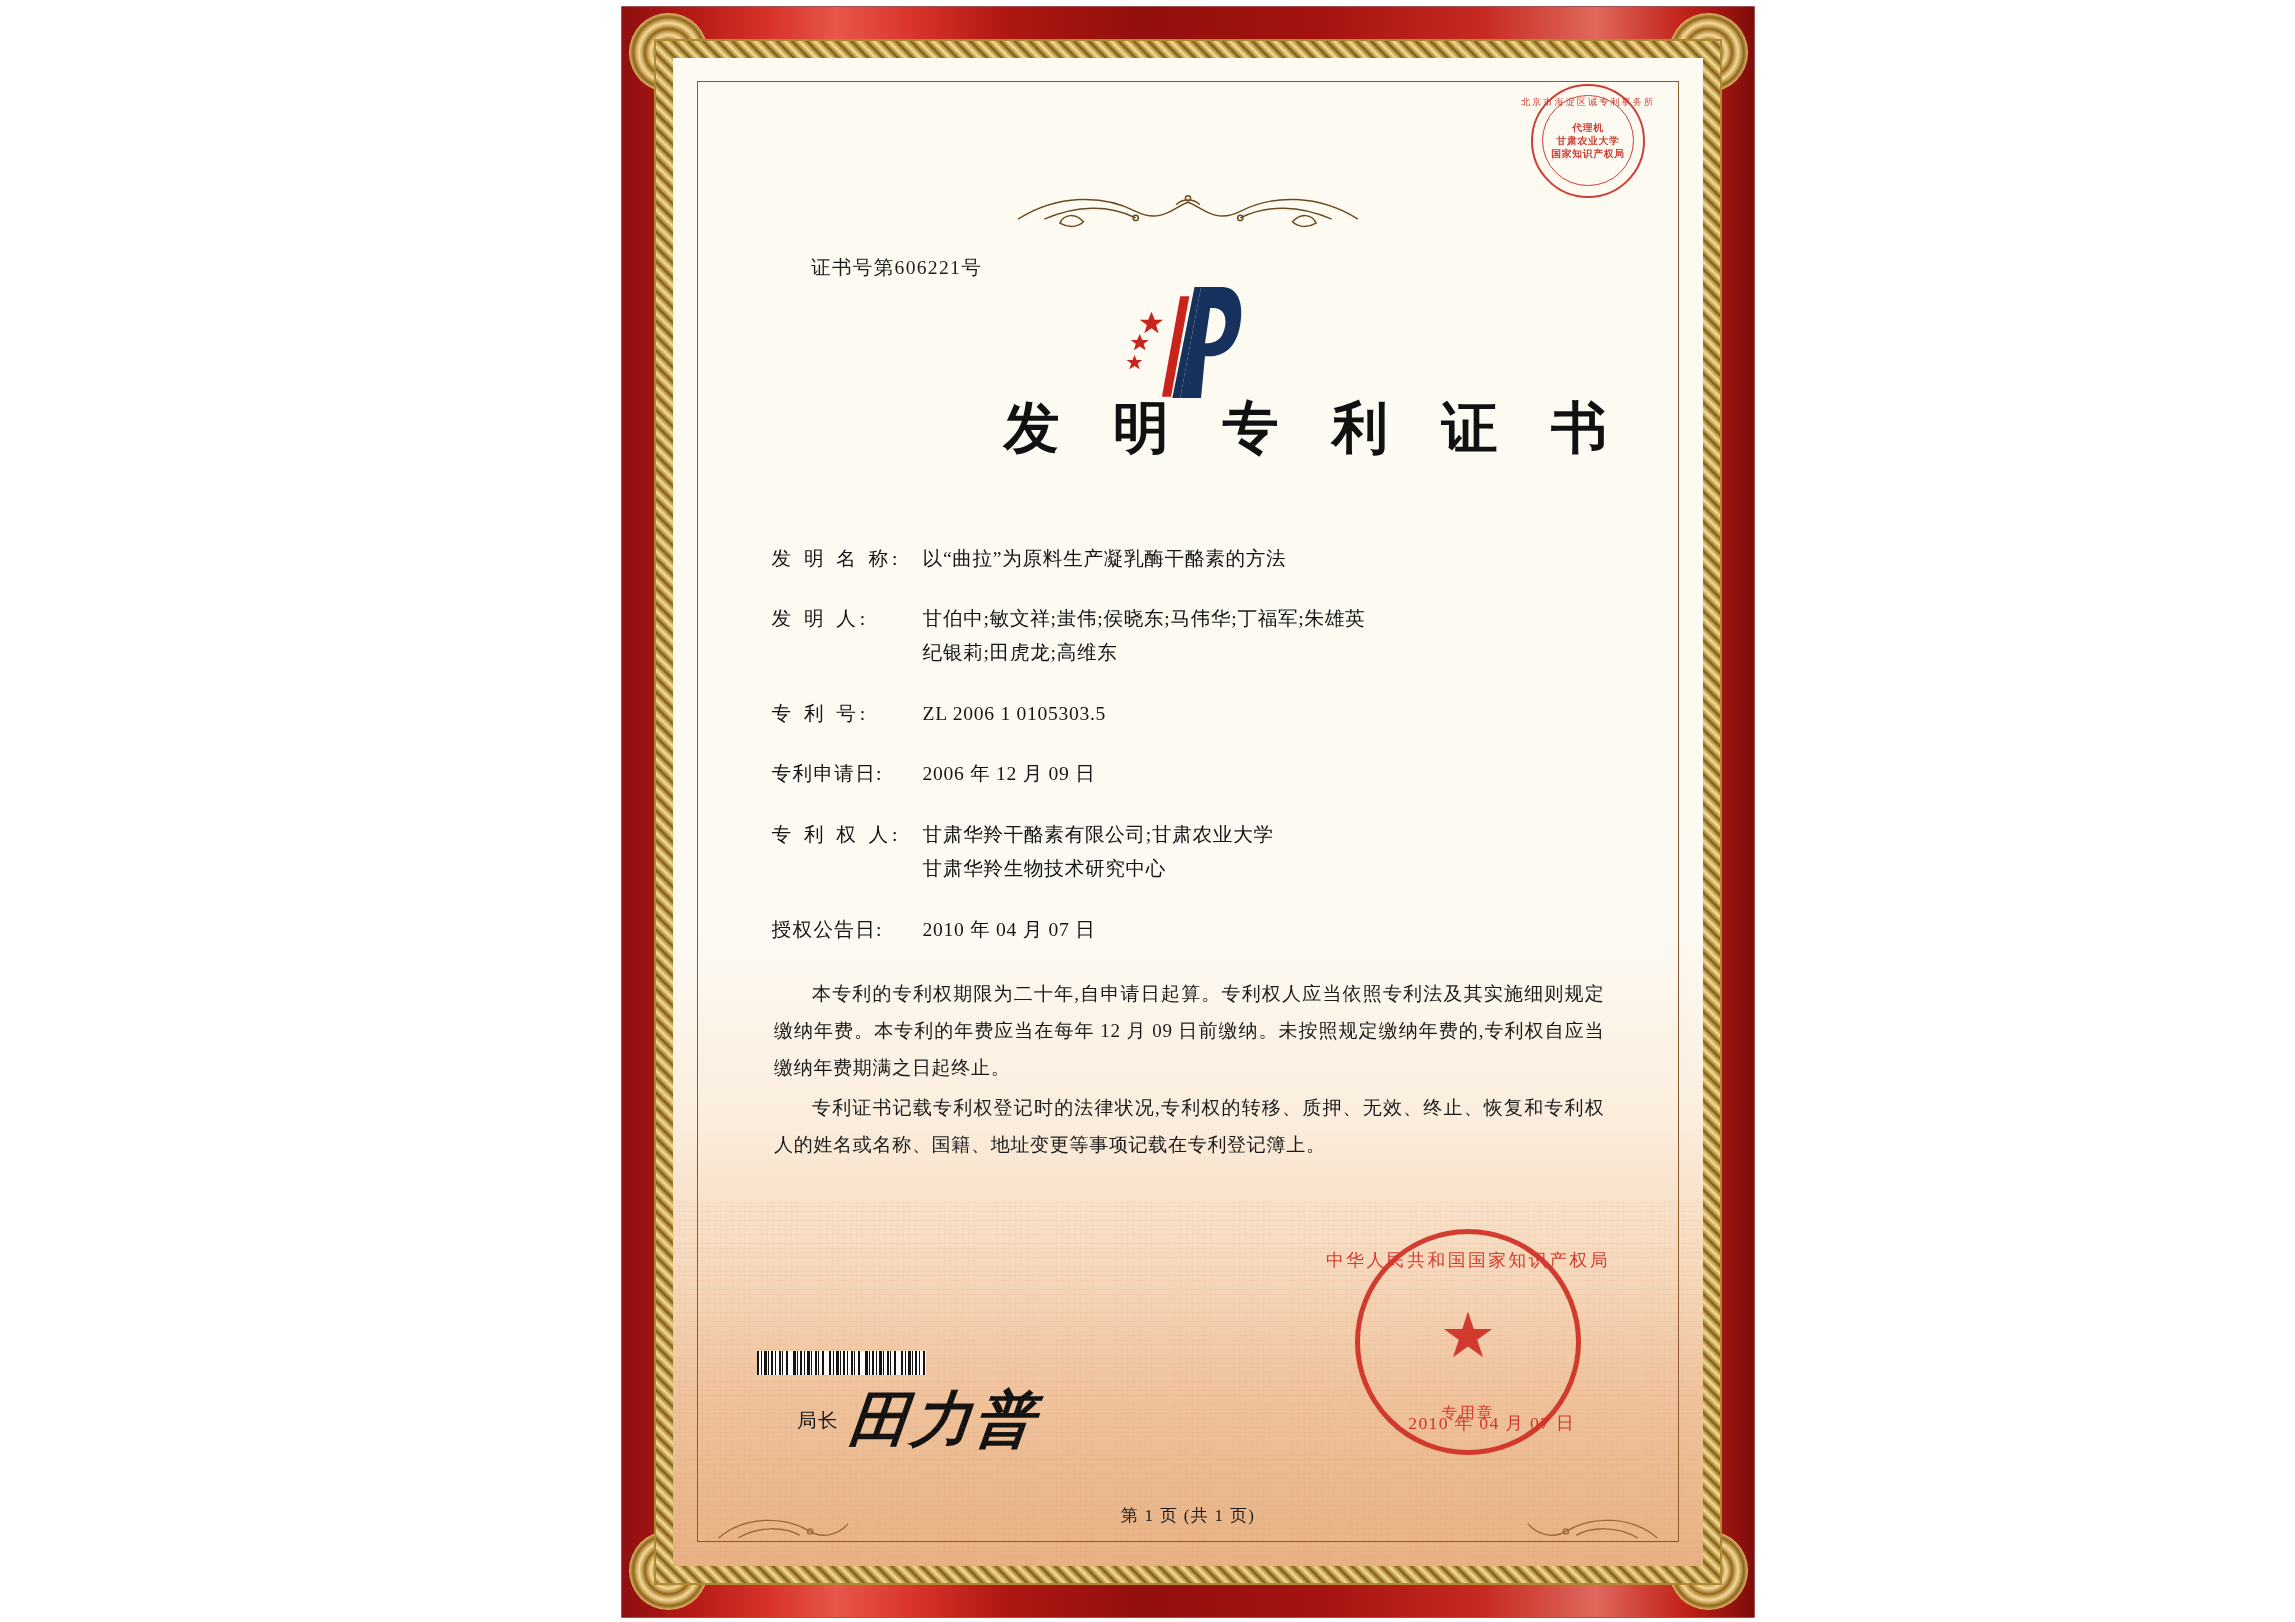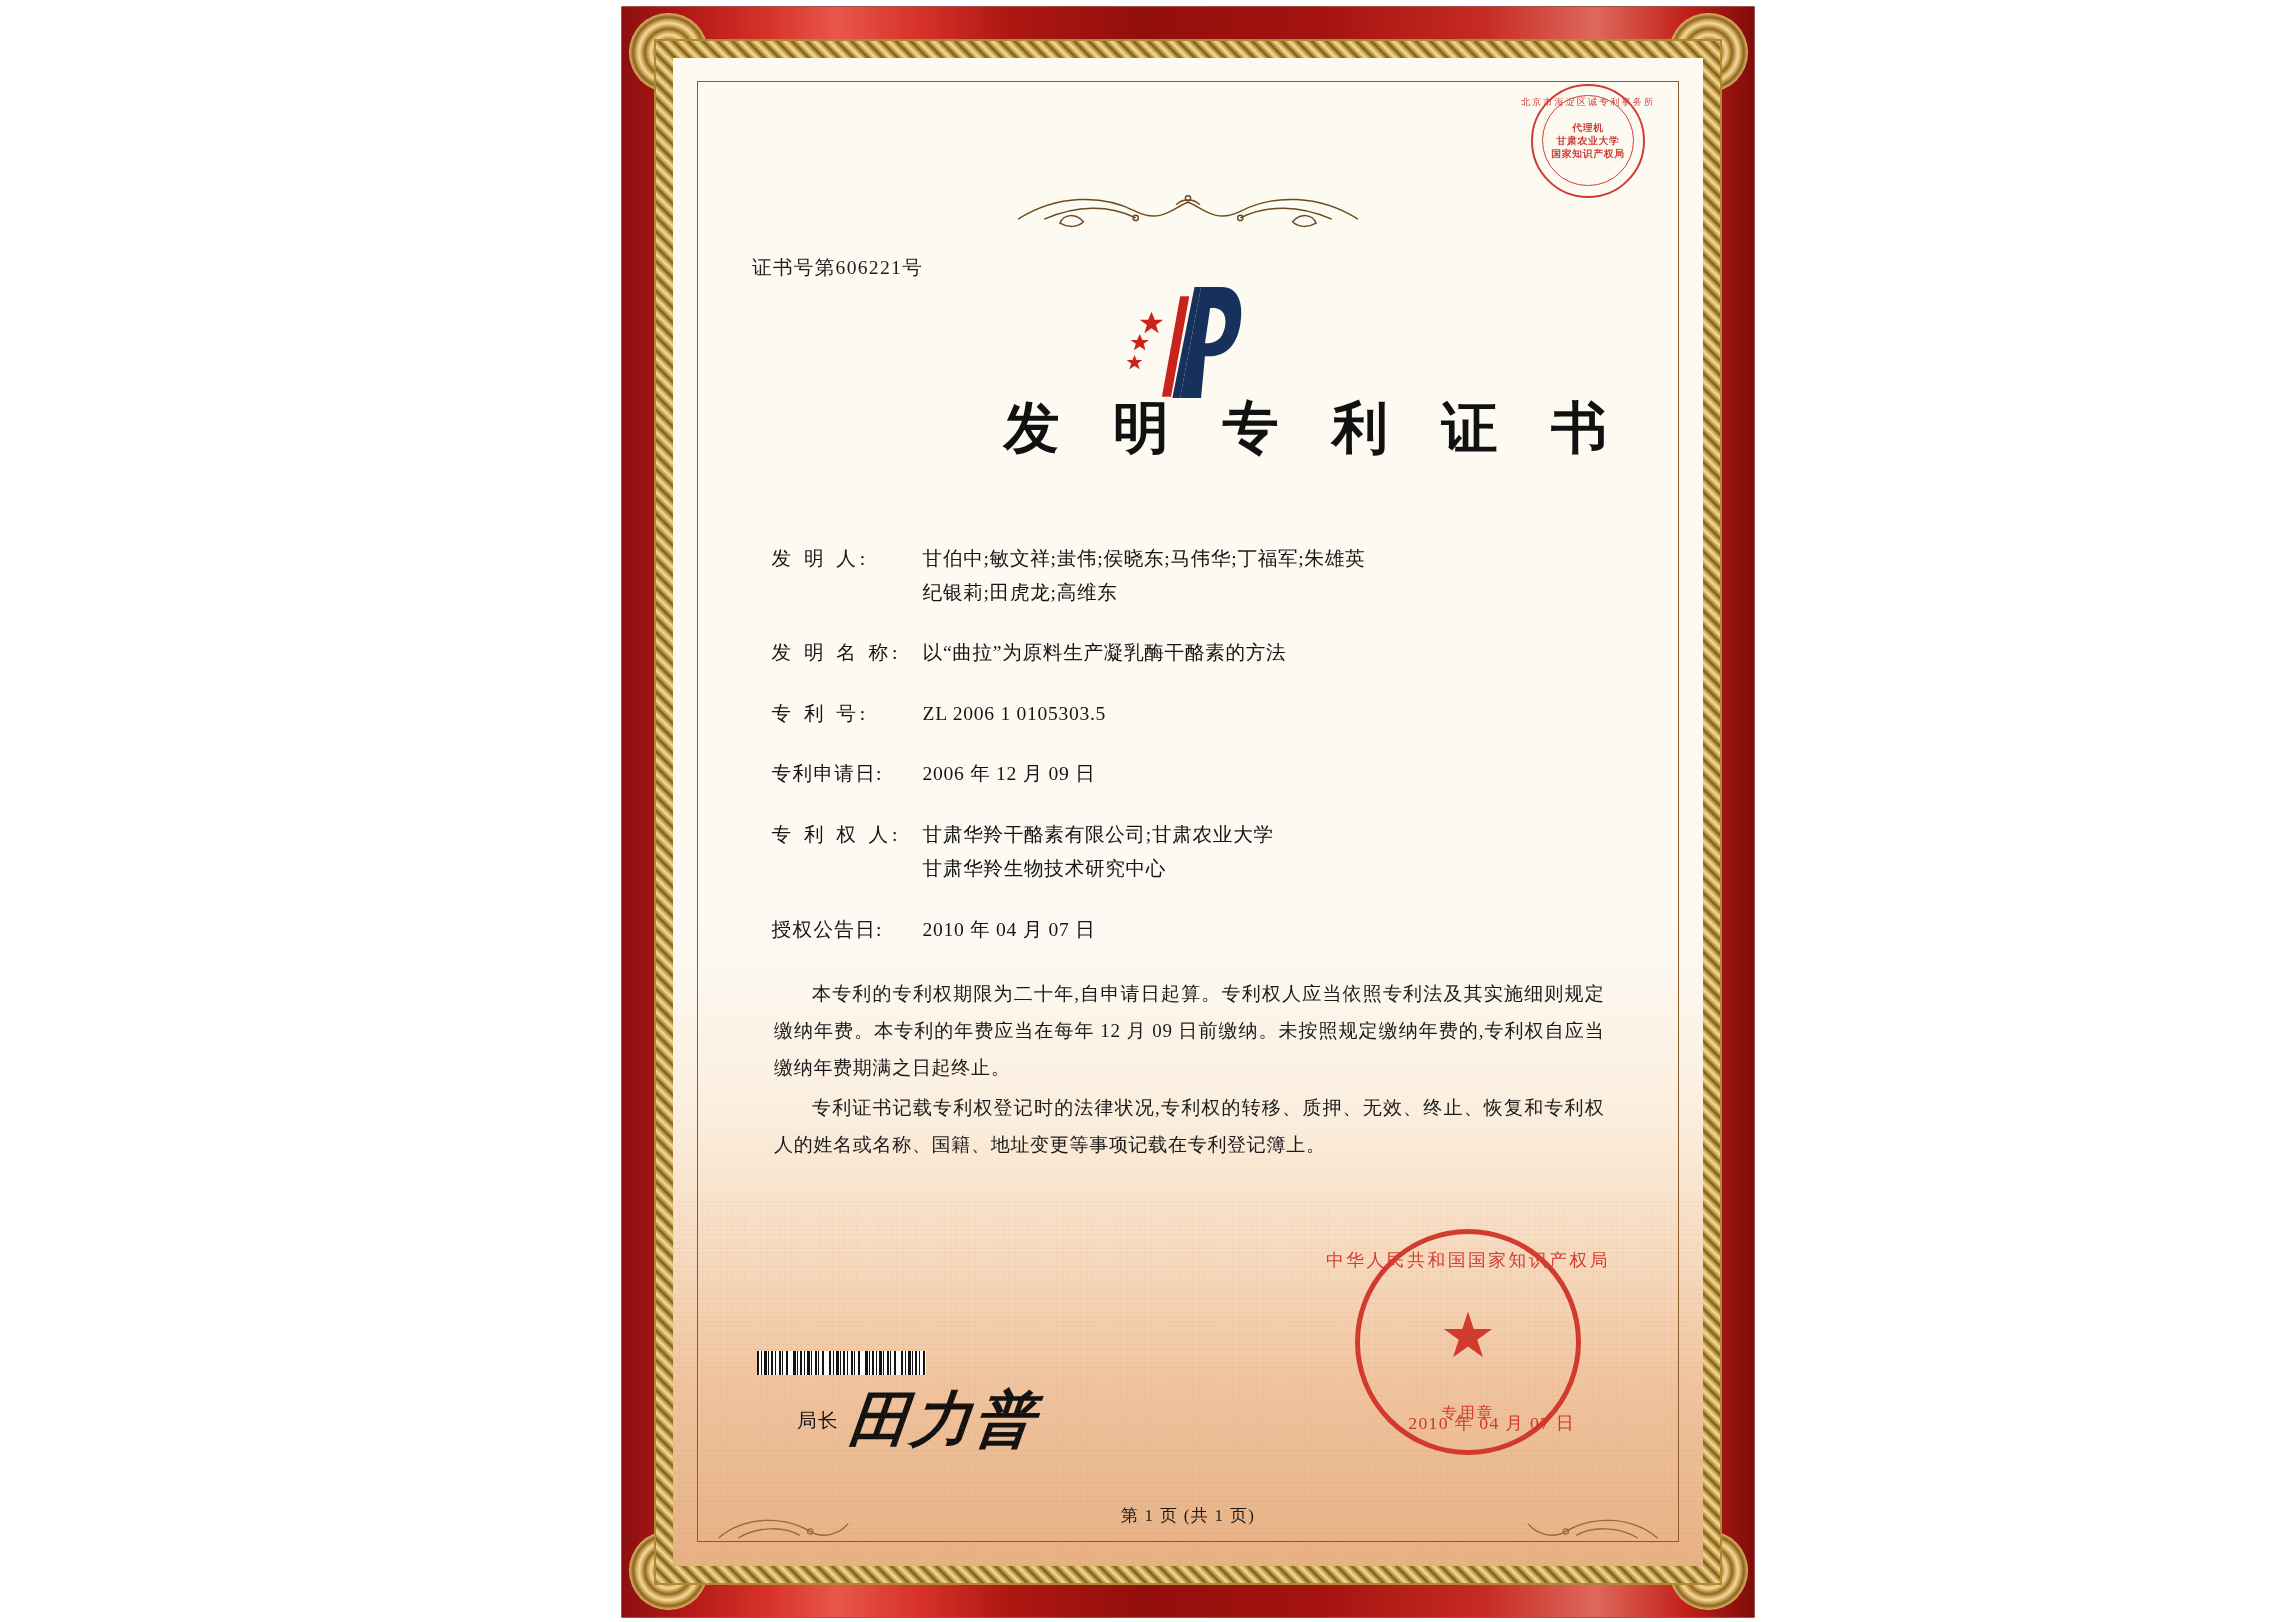--- a/index.html
+++ b/index.html
@@ -114,20 +114,21 @@
     position: absolute;
     left: 79px;
     top: 196px;
     right: 79px;
   }
 
   .cert-no {
     font-size: 19.6px;
     letter-spacing: 1.3px;
     color: #1d1d1d;
+    margin-left: 59px;
   }
 
   .logo-wrap {
     position: absolute;
     left: 50%;
     top: 216px;
     transform: translateX(-50%);
     width: 170px;
     height: 137px;
   }
@@ -386,30 +387,30 @@
 
         <div class="content">
 
           <div class="cert-no">证书号第606221号</div>
 
           <div class="title">发 明 专 利 证 书</div>
 
           <div class="fields">
 
             <div class="frow">
+              <div class="flabel">发 明 名 称:</div>
+              <div class="fvalue">以“曲拉”为原料生产凝乳酶干酪素的方法</div>
+            </div>
+
+            <div class="frow">
               <div class="flabel">发 明 人:</div>
               <div class="fvalue">
                 <span>甘伯中;敏文祥;蚩伟;侯晓东;马伟华;丁福军;朱雄英</span>
                 <span class="line2">纪银莉;田虎龙;高维东</span>
               </div>
-            </div>
-
-            <div class="frow">
-              <div class="flabel">发 明 名 称:</div>
-              <div class="fvalue">以“曲拉”为原料生产凝乳酶干酪素的方法</div>
             </div>
 
             <div class="frow">
               <div class="flabel">专 利 号:</div>
               <div class="fvalue">ZL 2006 1 0105303.5</div>
             </div>
 
             <div class="frow">
               <div class="flabel wide">专利申请日:</div>
               <div class="fvalue">2006 年 12 月 09 日</div>

